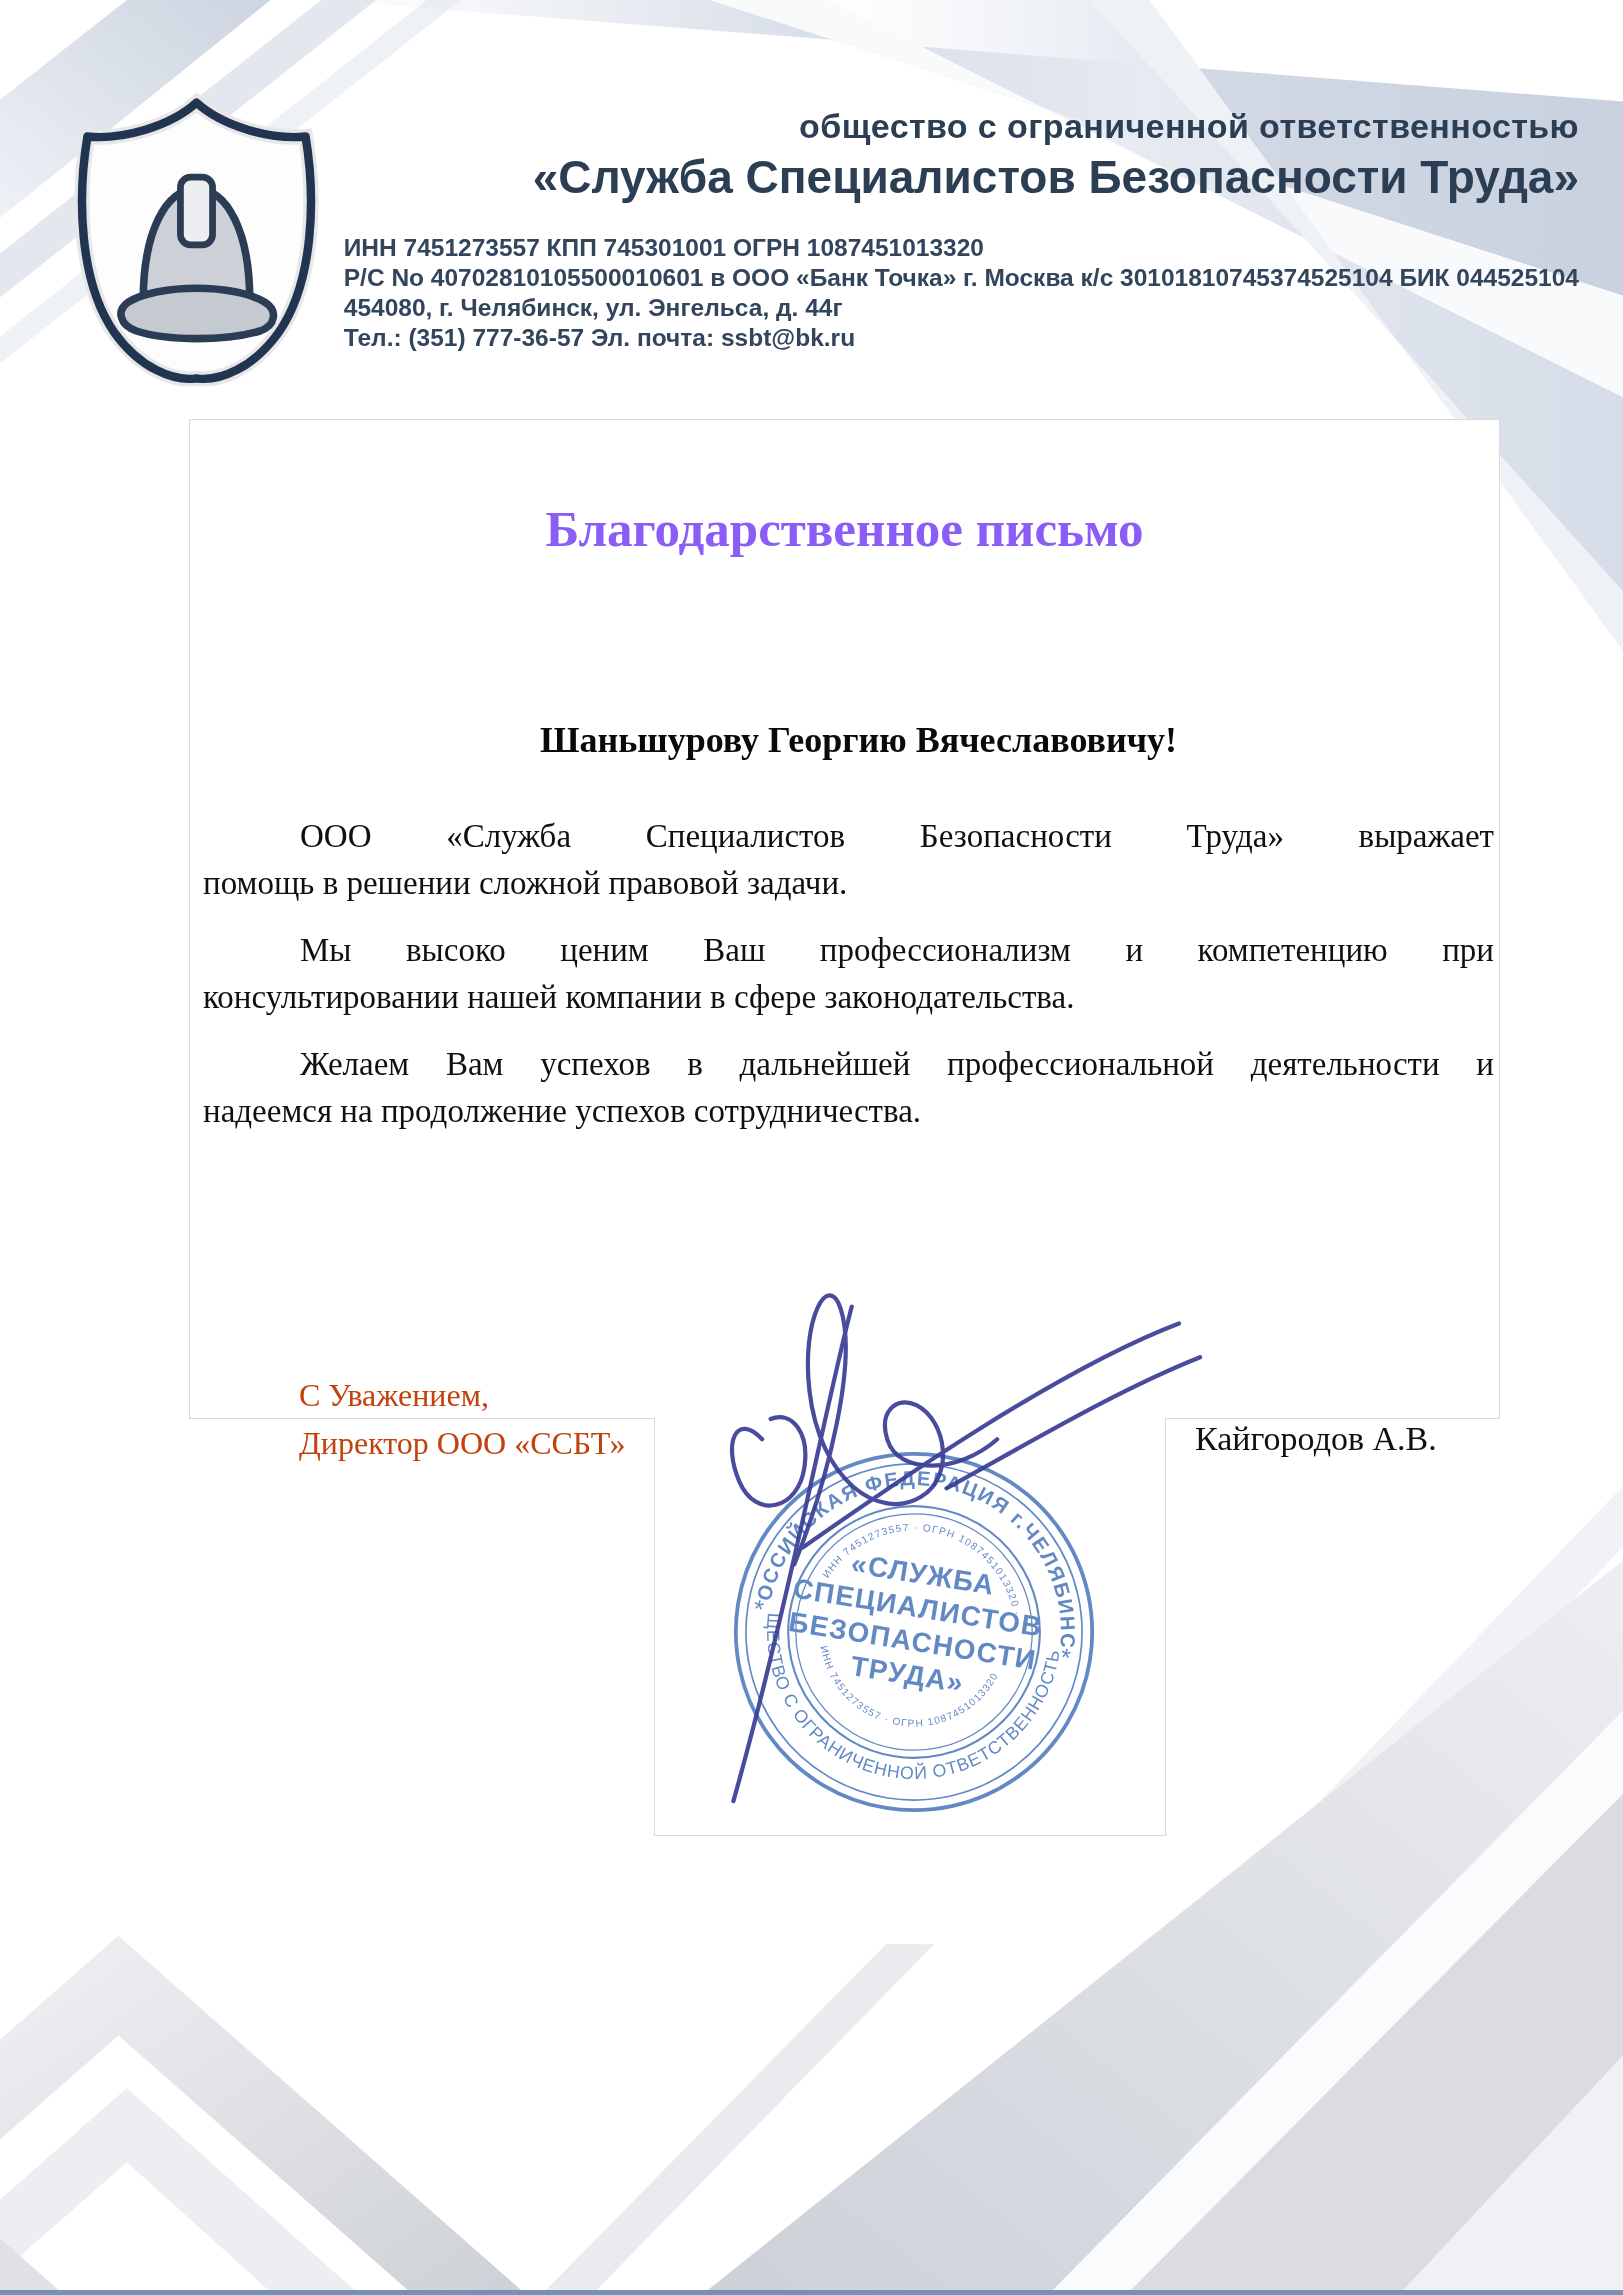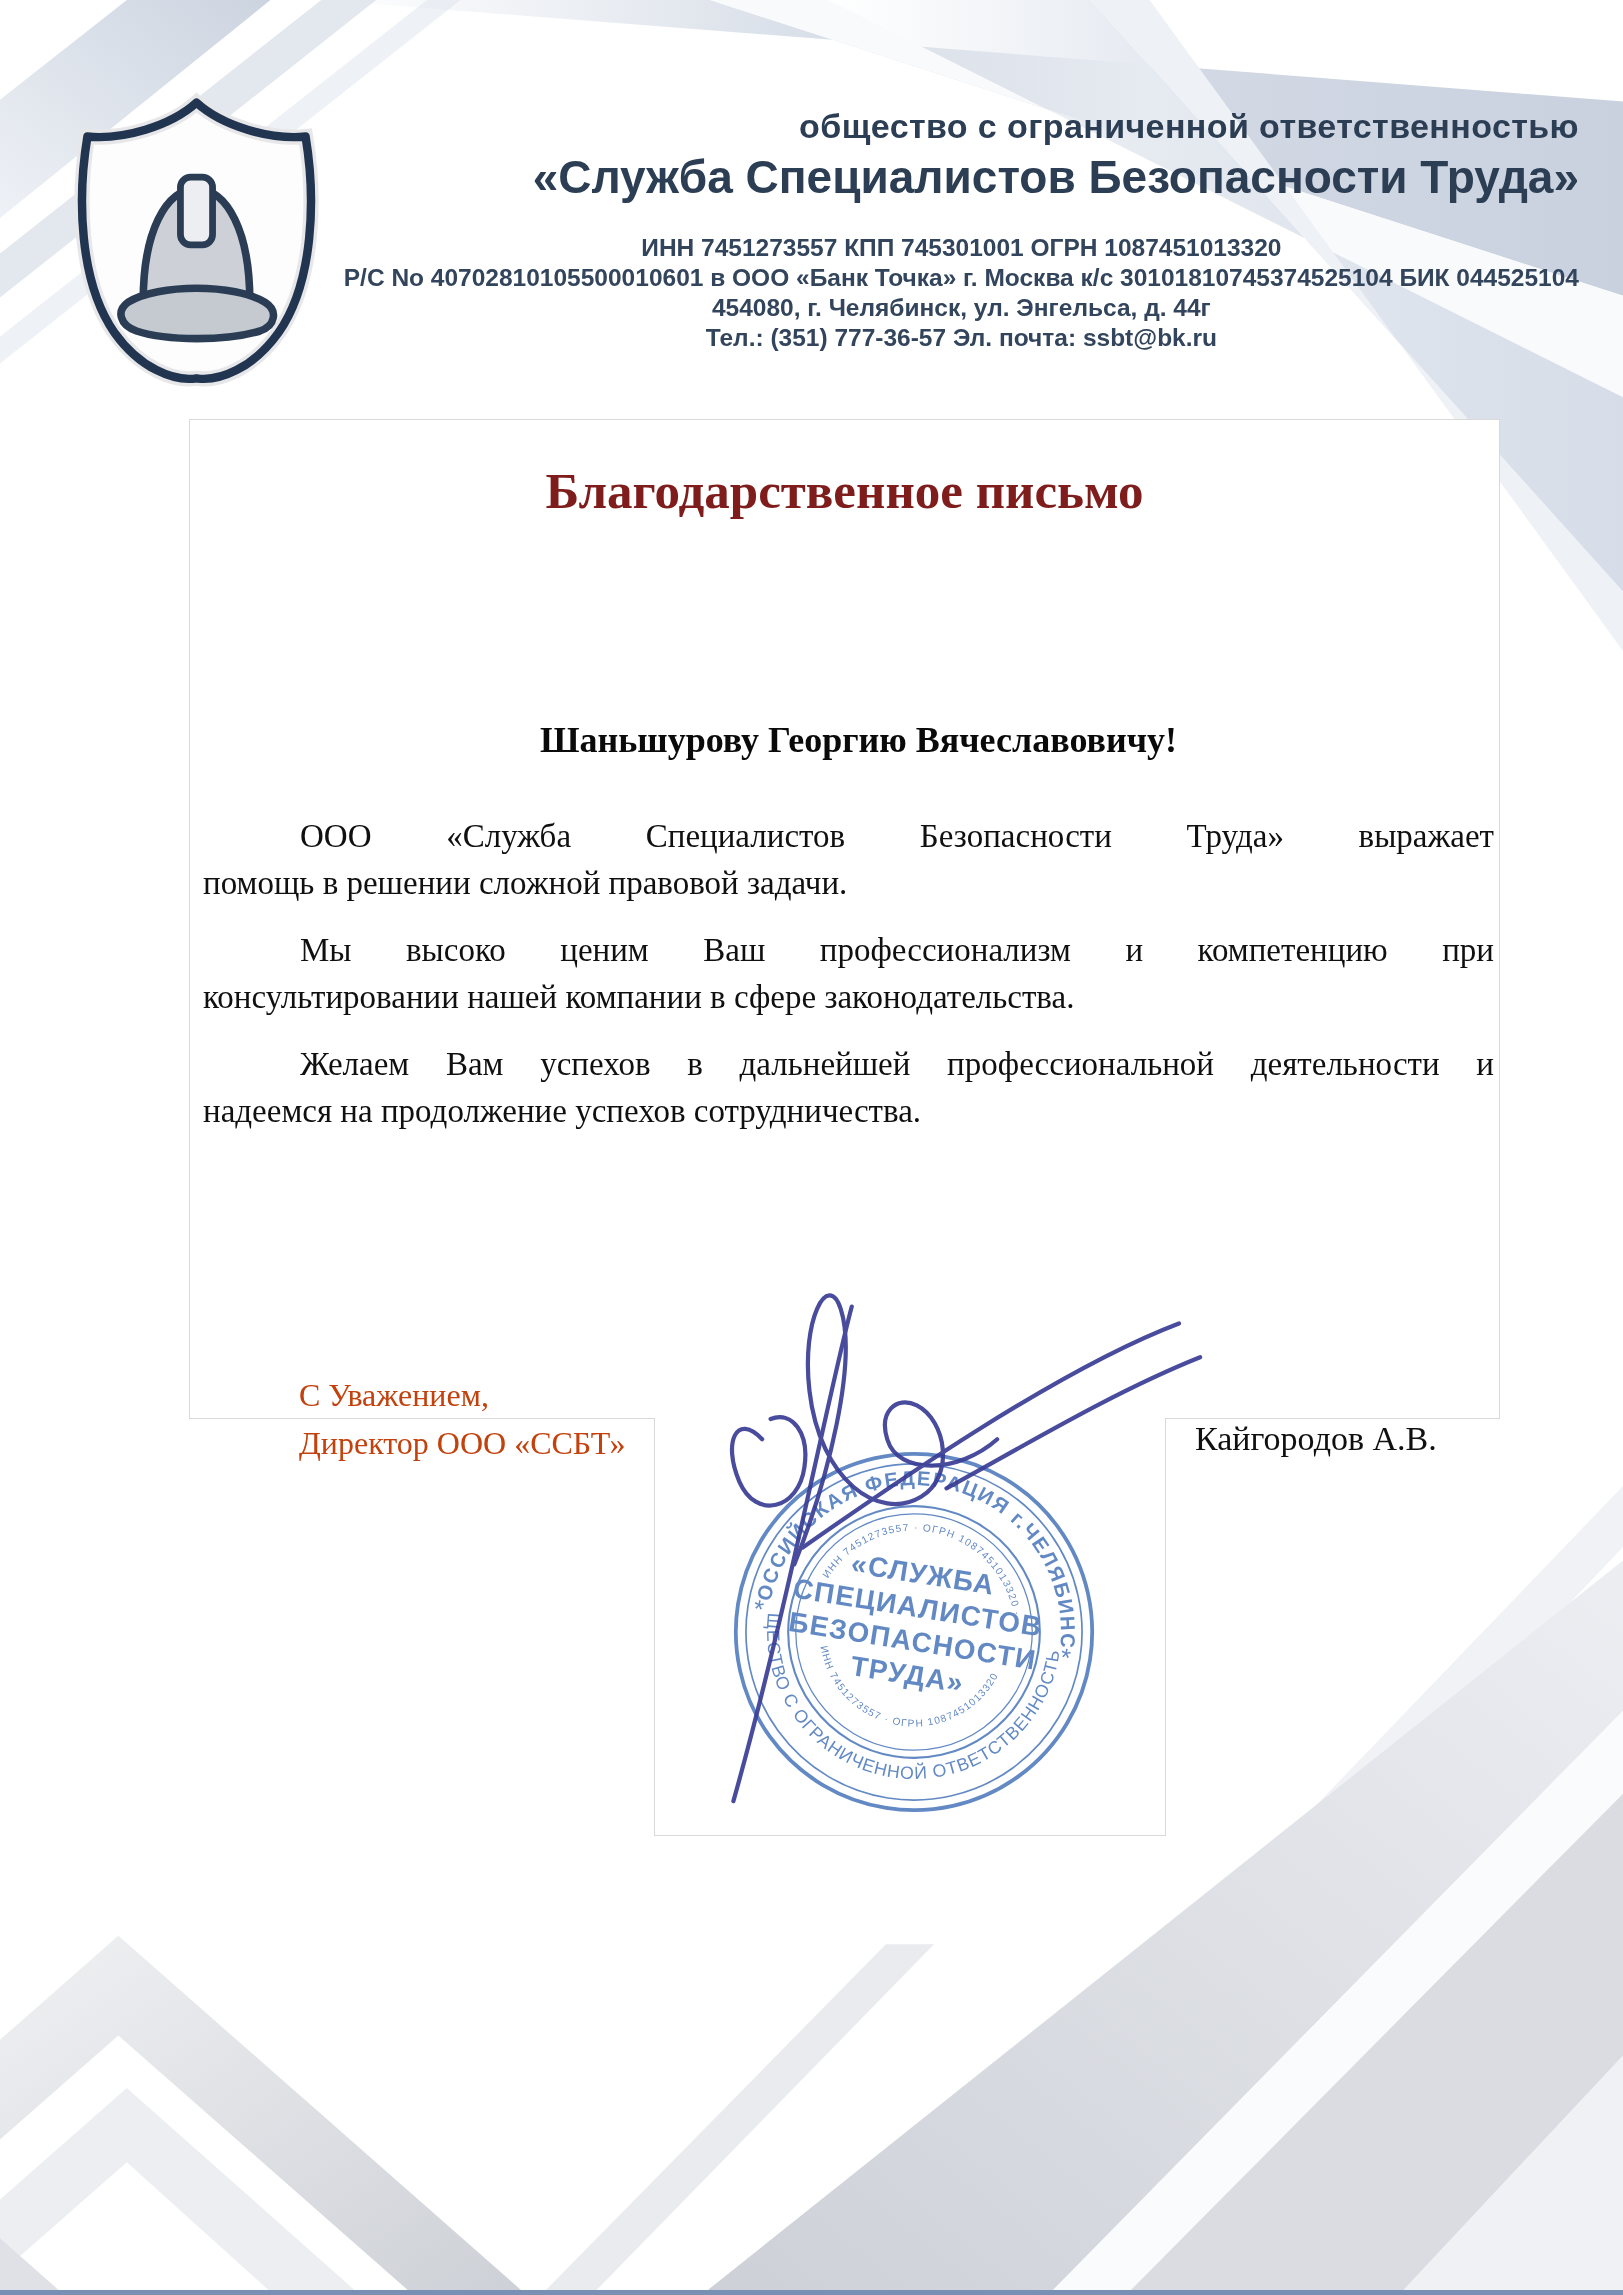--- a/index.html
+++ b/index.html
@@ -4,28 +4,28 @@
 <style>
   html,body{margin:0;padding:0;background:#ffffff;}
   #page{position:relative;width:1623px;height:2295px;background:#ffffff;overflow:hidden;
         font-family:"Liberation Sans",sans-serif;}
   svg{display:block;}
   .abs{position:absolute;}
 
   
   #org-type{right:44px;top:107px;font-size:34px;font-weight:bold;color:#2c3e53;letter-spacing:0.4px;}
   #org-name{right:44px;top:150px;font-size:46px;font-weight:bold;color:#2c3e53;}
-  #org-details{right:44px;top:233px;text-align:center;font-size:24.5px;line-height:30px;
+  #org-details{right:44px;top:233px;text-align:left;font-size:24.5px;line-height:30px;
                font-weight:bold;color:#33455c;}
 
   
   #letter-box{left:189px;top:419px;width:1311px;height:1000px;background:#ffffff;
               border:0.8px solid rgba(0,0,0,0.15);box-sizing:border-box;}
-  #letter-title{left:189px;width:1311px;top:462px;text-align:center;
-                font-family:"Liberation Serif",serif;font-weight:bold;font-size:51px;color:#7f1d1d;}
+  #letter-title{left:189px;width:1311px;top:500px;text-align:center;
+                font-family:"Liberation Serif",serif;font-weight:bold;font-size:51px;color:#8b5cf6;}
   #salutation{left:189px;width:1311px;top:719px;text-align:center;
               font-family:"Liberation Serif",serif;font-weight:bold;font-size:36px;color:#0a0a0a;padding-left:14px;}
   #body-text{left:203px;top:793px;width:1291px;font-family:"Liberation Serif",serif;
              font-size:33px;line-height:47px;color:#101010;}
   .jline{text-align:justify;text-align-last:justify;}
   .lline{text-align:right;text-align-last:left;}
   .first{padding-left:97px;margin-top:20px;}
 
   #closing{left:254px;top:1371px;font-family:"Liberation Serif",serif;font-size:32px;
            line-height:48px;color:#c2410c;margin-left:45px;}

